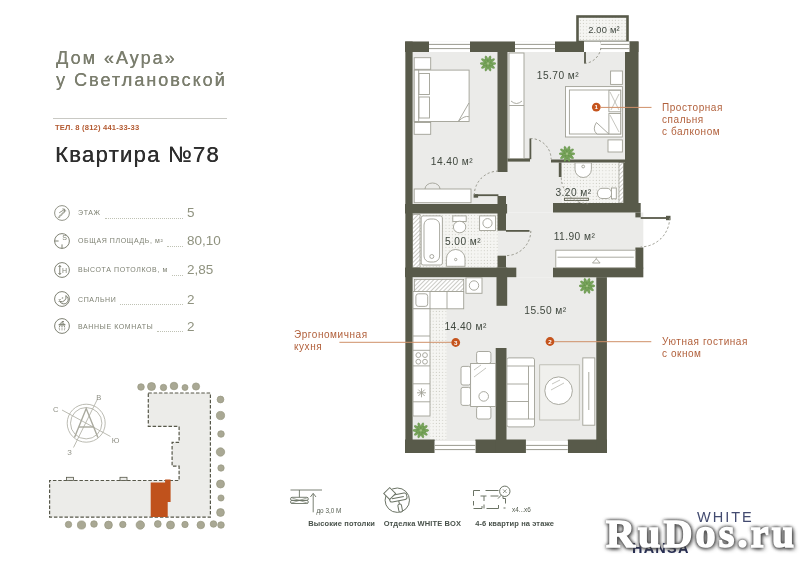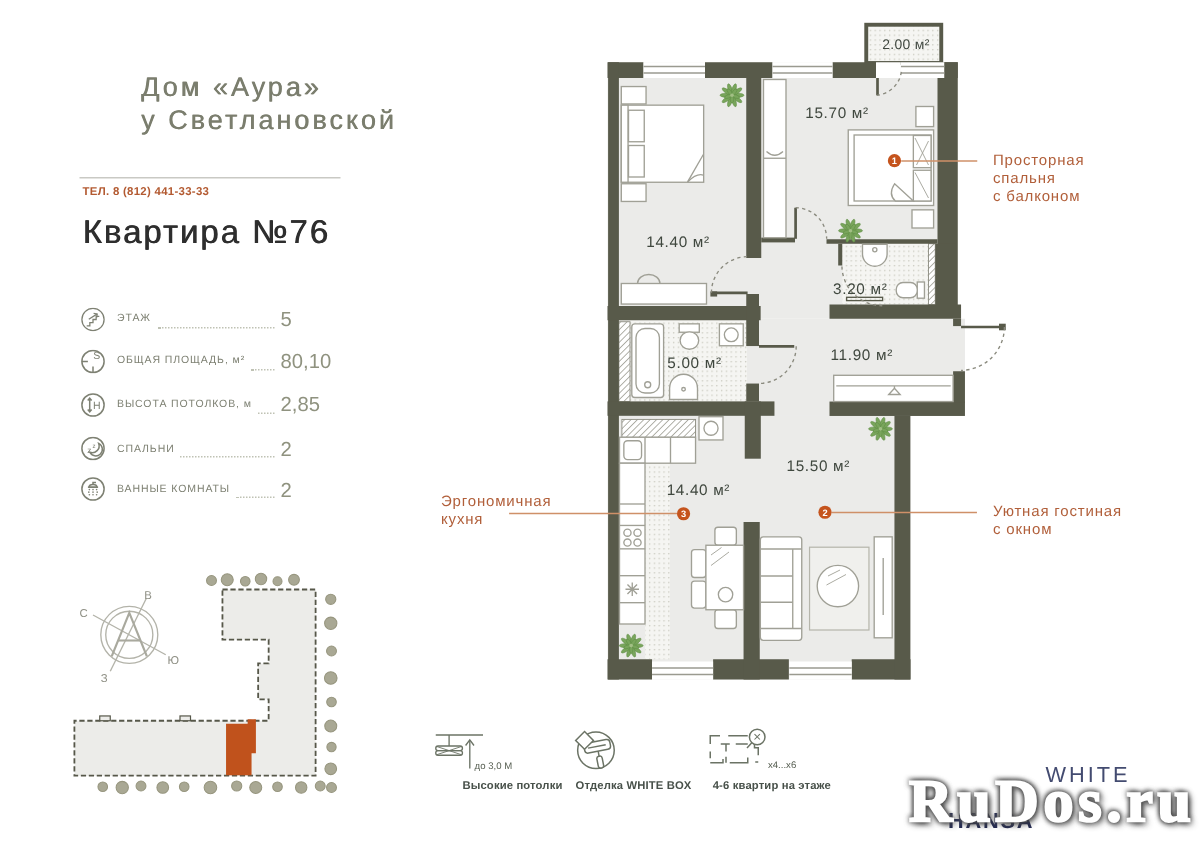--- a/index.html
+++ b/index.html
@@ -1,19 +1,19 @@
 <!DOCTYPE html>
 <html><head>
 <meta charset="utf-8">
 <style>
   html,body{margin:0;padding:0;}
   body{width:800px;height:565px;position:relative;background:#ffffff;overflow:hidden;
        font-family:"Liberation Sans", sans-serif;}
   .abs{position:absolute;}
-  #title{left:56px;top:47px;font-size:18px;line-height:22px;color:#7b7e6e;letter-spacing:2px;text-shadow:.35px 0 0 #7b7e6e;margin-left:38px;}
+  #title{left:56px;top:47px;font-size:18px;line-height:22px;color:#7b7e6e;letter-spacing:2px;text-shadow:.35px 0 0 #7b7e6e;}
   #rule{left:53px;top:118px;width:174px;height:1px;background:#c9c9c4;}
   #phone{left:55px;top:122.5px;font-size:7.6px;font-weight:bold;color:#b35a31;letter-spacing:.2px;}
   #h1{left:55px;top:142px;font-size:22px;color:#2e2e2e;letter-spacing:1.3px;text-shadow:.45px 0 0 #2e2e2e;}
   .specrow{position:absolute;left:54px;width:163px;height:18px;display:flex;align-items:center;}
   .specrow svg{flex:0 0 16px;margin-right:8px;}
   .specrow .lbl{font-size:7px;color:#7e8173;letter-spacing:.6px;white-space:nowrap;}
   .specrow .dots{flex:1;border-bottom:1px dotted #bfc2b4;margin:0 4px;height:11px;}
   .specrow .val{font-size:13.5px;color:#8f927f;white-space:nowrap;width:30px;flex:0 0 30px;text-align:left;}
   .olabel{position:absolute;font-size:10px;line-height:12.2px;color:#b15f3a;letter-spacing:.55px;}
   #wm{left:606px;top:510px;font-family:"Liberation Serif",serif;font-weight:bold;font-size:40px;letter-spacing:3.2px;color:#ffffff;
@@ -21,21 +21,21 @@
       text-shadow:0 0 1px rgba(80,80,80,1),0 0 2px rgba(85,85,85,1),0 0 4px rgba(95,95,95,.95),2px 2px 4px rgba(45,45,45,.9),-1.5px -1.5px 3px rgba(95,95,95,.8),1.5px -1px 3px rgba(95,95,95,.7),-1.5px 1.5px 3px rgba(95,95,95,.7);}
   #hansa{left:632px;top:509px;font-size:14.5px;font-weight:bold;color:#272e55;letter-spacing:1.2px;margin-top:31px;}
   #group{left:697px;top:509px;font-size:14.5px;color:#434b70;letter-spacing:2px;}
   .blabel{position:absolute;font-size:7.5px;font-weight:bold;color:#48514a;letter-spacing:.1px;text-align:right;}
 </style>
 </head>
 <body>
 <div class="abs" id="title">Дом «Аура»<br>у Светлановской</div>
 <div class="abs" id="rule"></div>
 <div class="abs" id="phone">ТЕЛ. 8 (812) 441-33-33</div>
-<div class="abs" id="h1">Квартира №76</div>
+<div class="abs" id="h1">Квартира №78</div>
 
 <div class="specrow" style="top:203.5px;">
   <svg width="16" height="16" viewBox="0 0 16 16">
       <g fill="none" stroke="#7e8173" stroke-width="0.85">
         <circle cx="8" cy="8" r="7.4"></circle>
         <path d="M3.8 12.2 h2.1 v-2.1 h2.1 v-2.1 h2.1 v-2.1 h2.1"></path>
         <path d="M5.2 7.8 L10.6 4.4"></path>
         <path d="M8.4 3.9 l2.4 .4 -.4 2.4"></path>
       </g>
     </svg>

